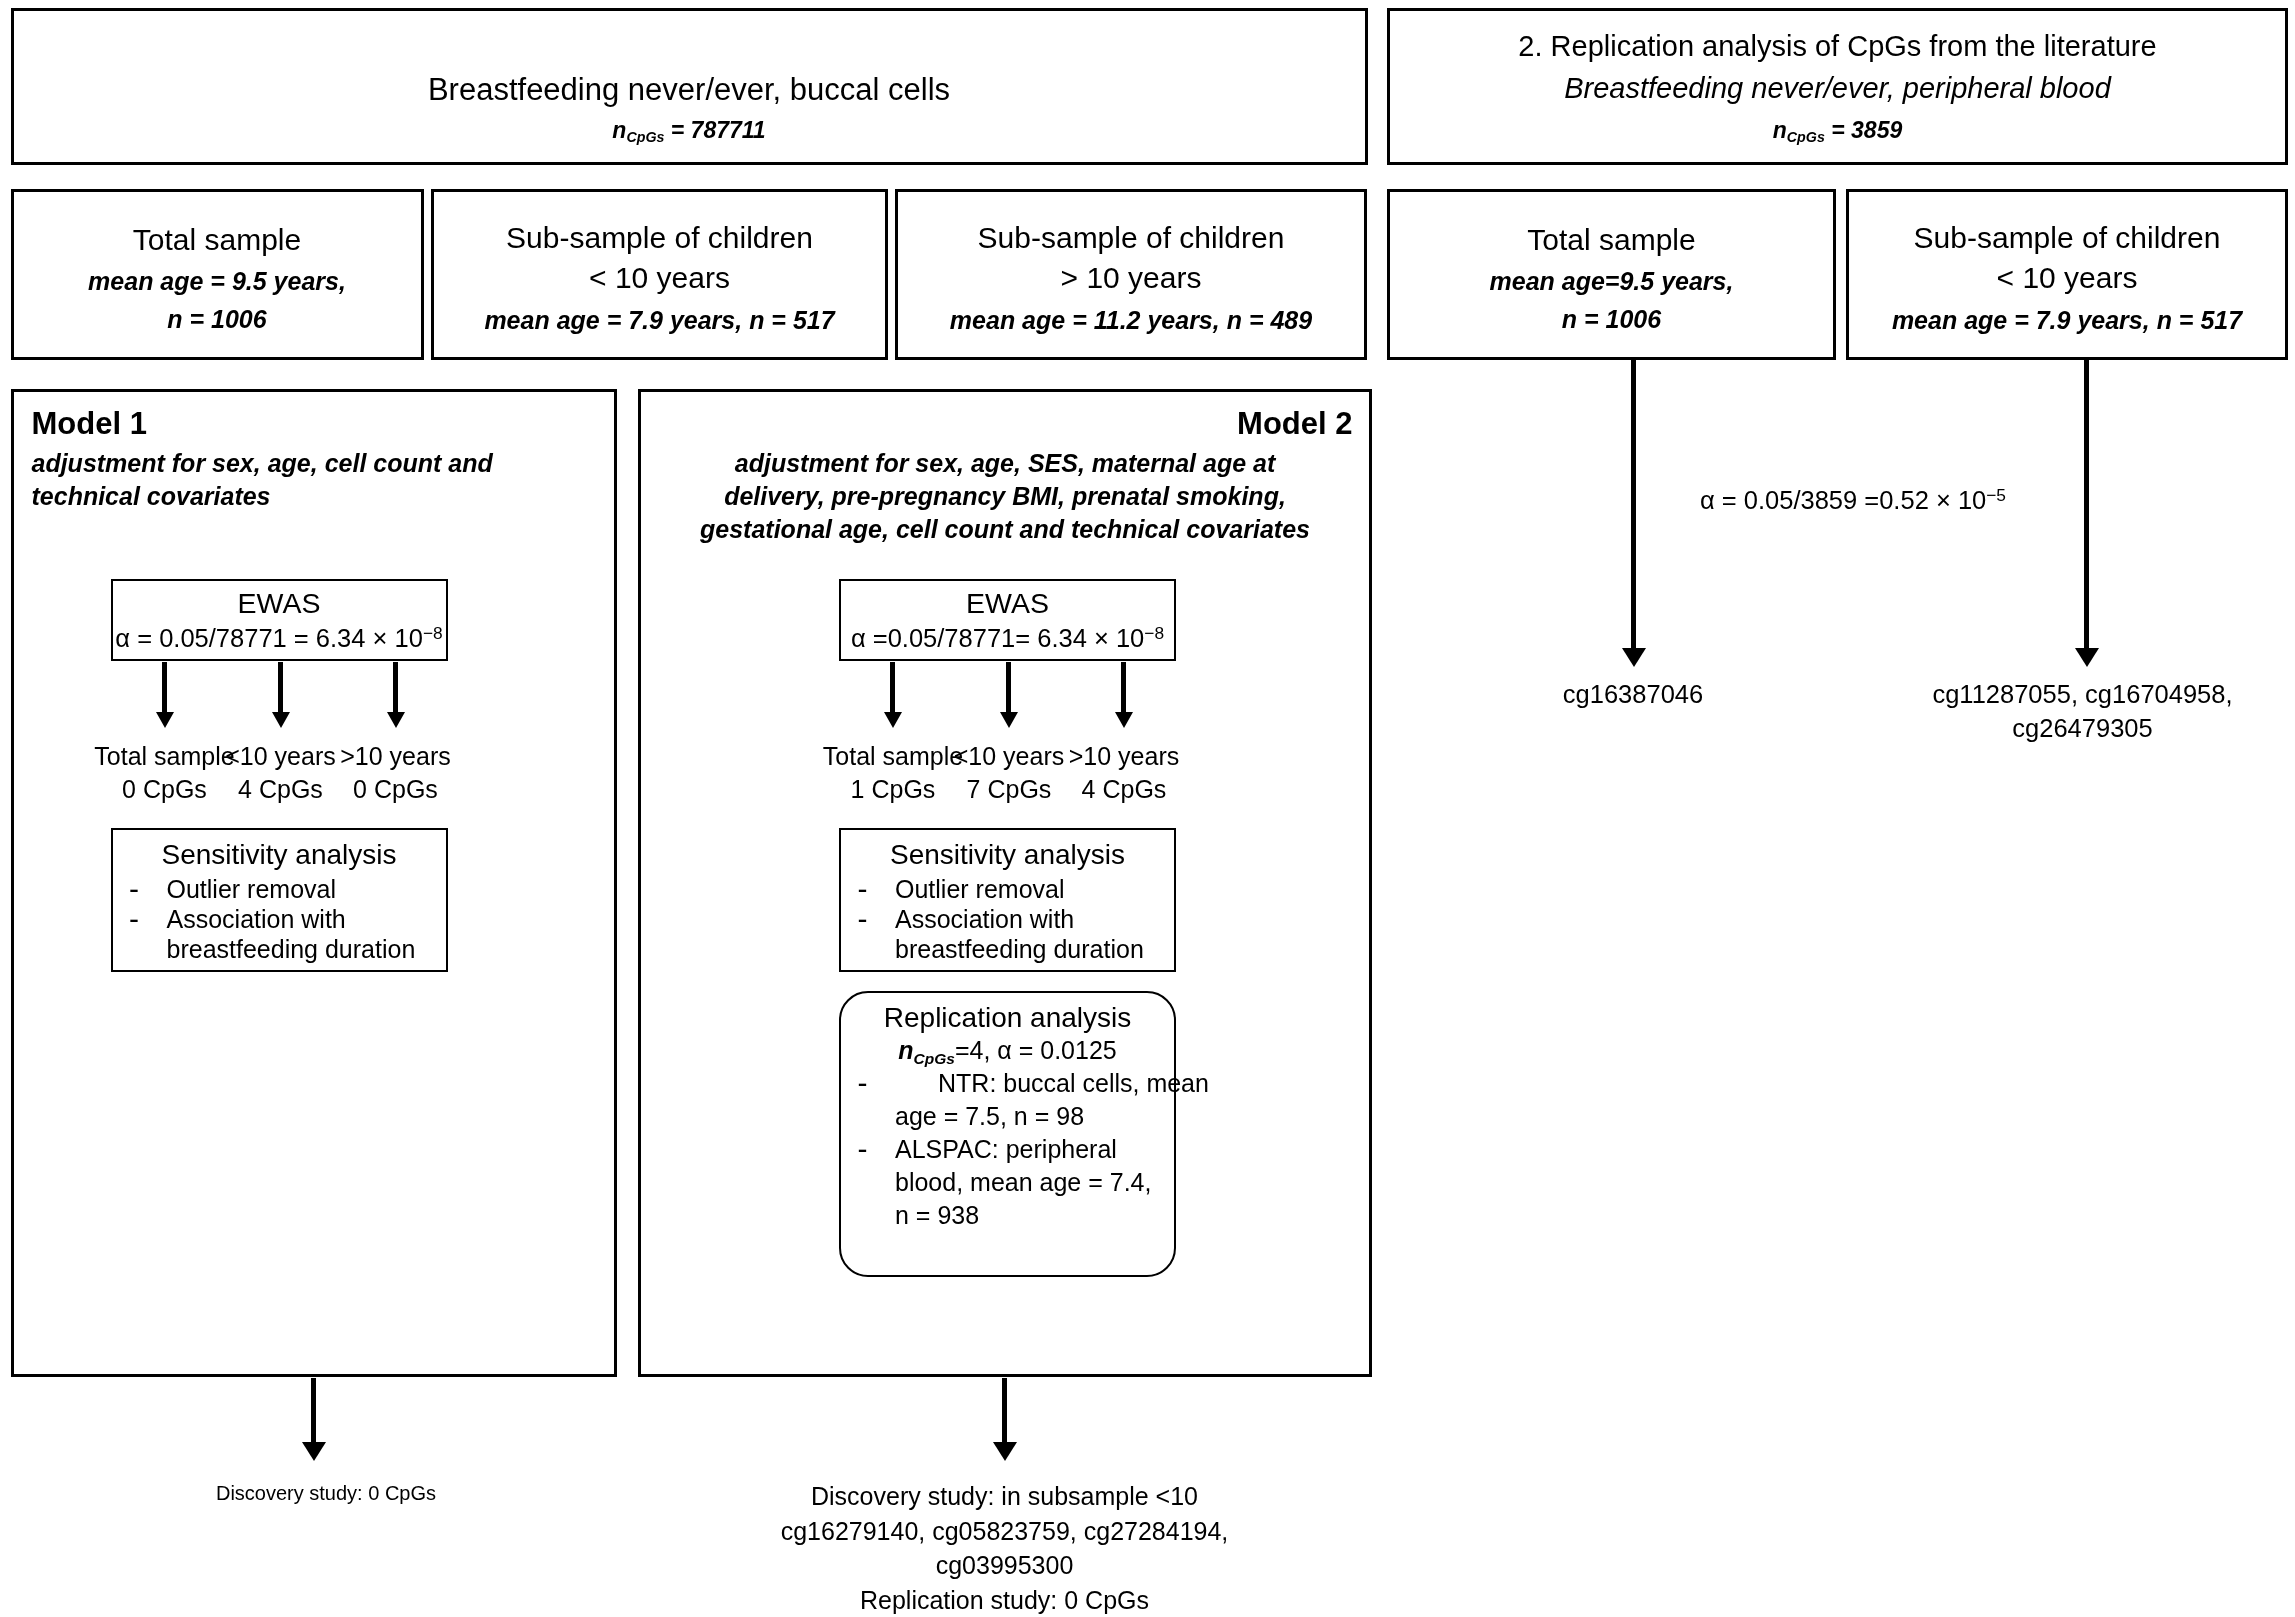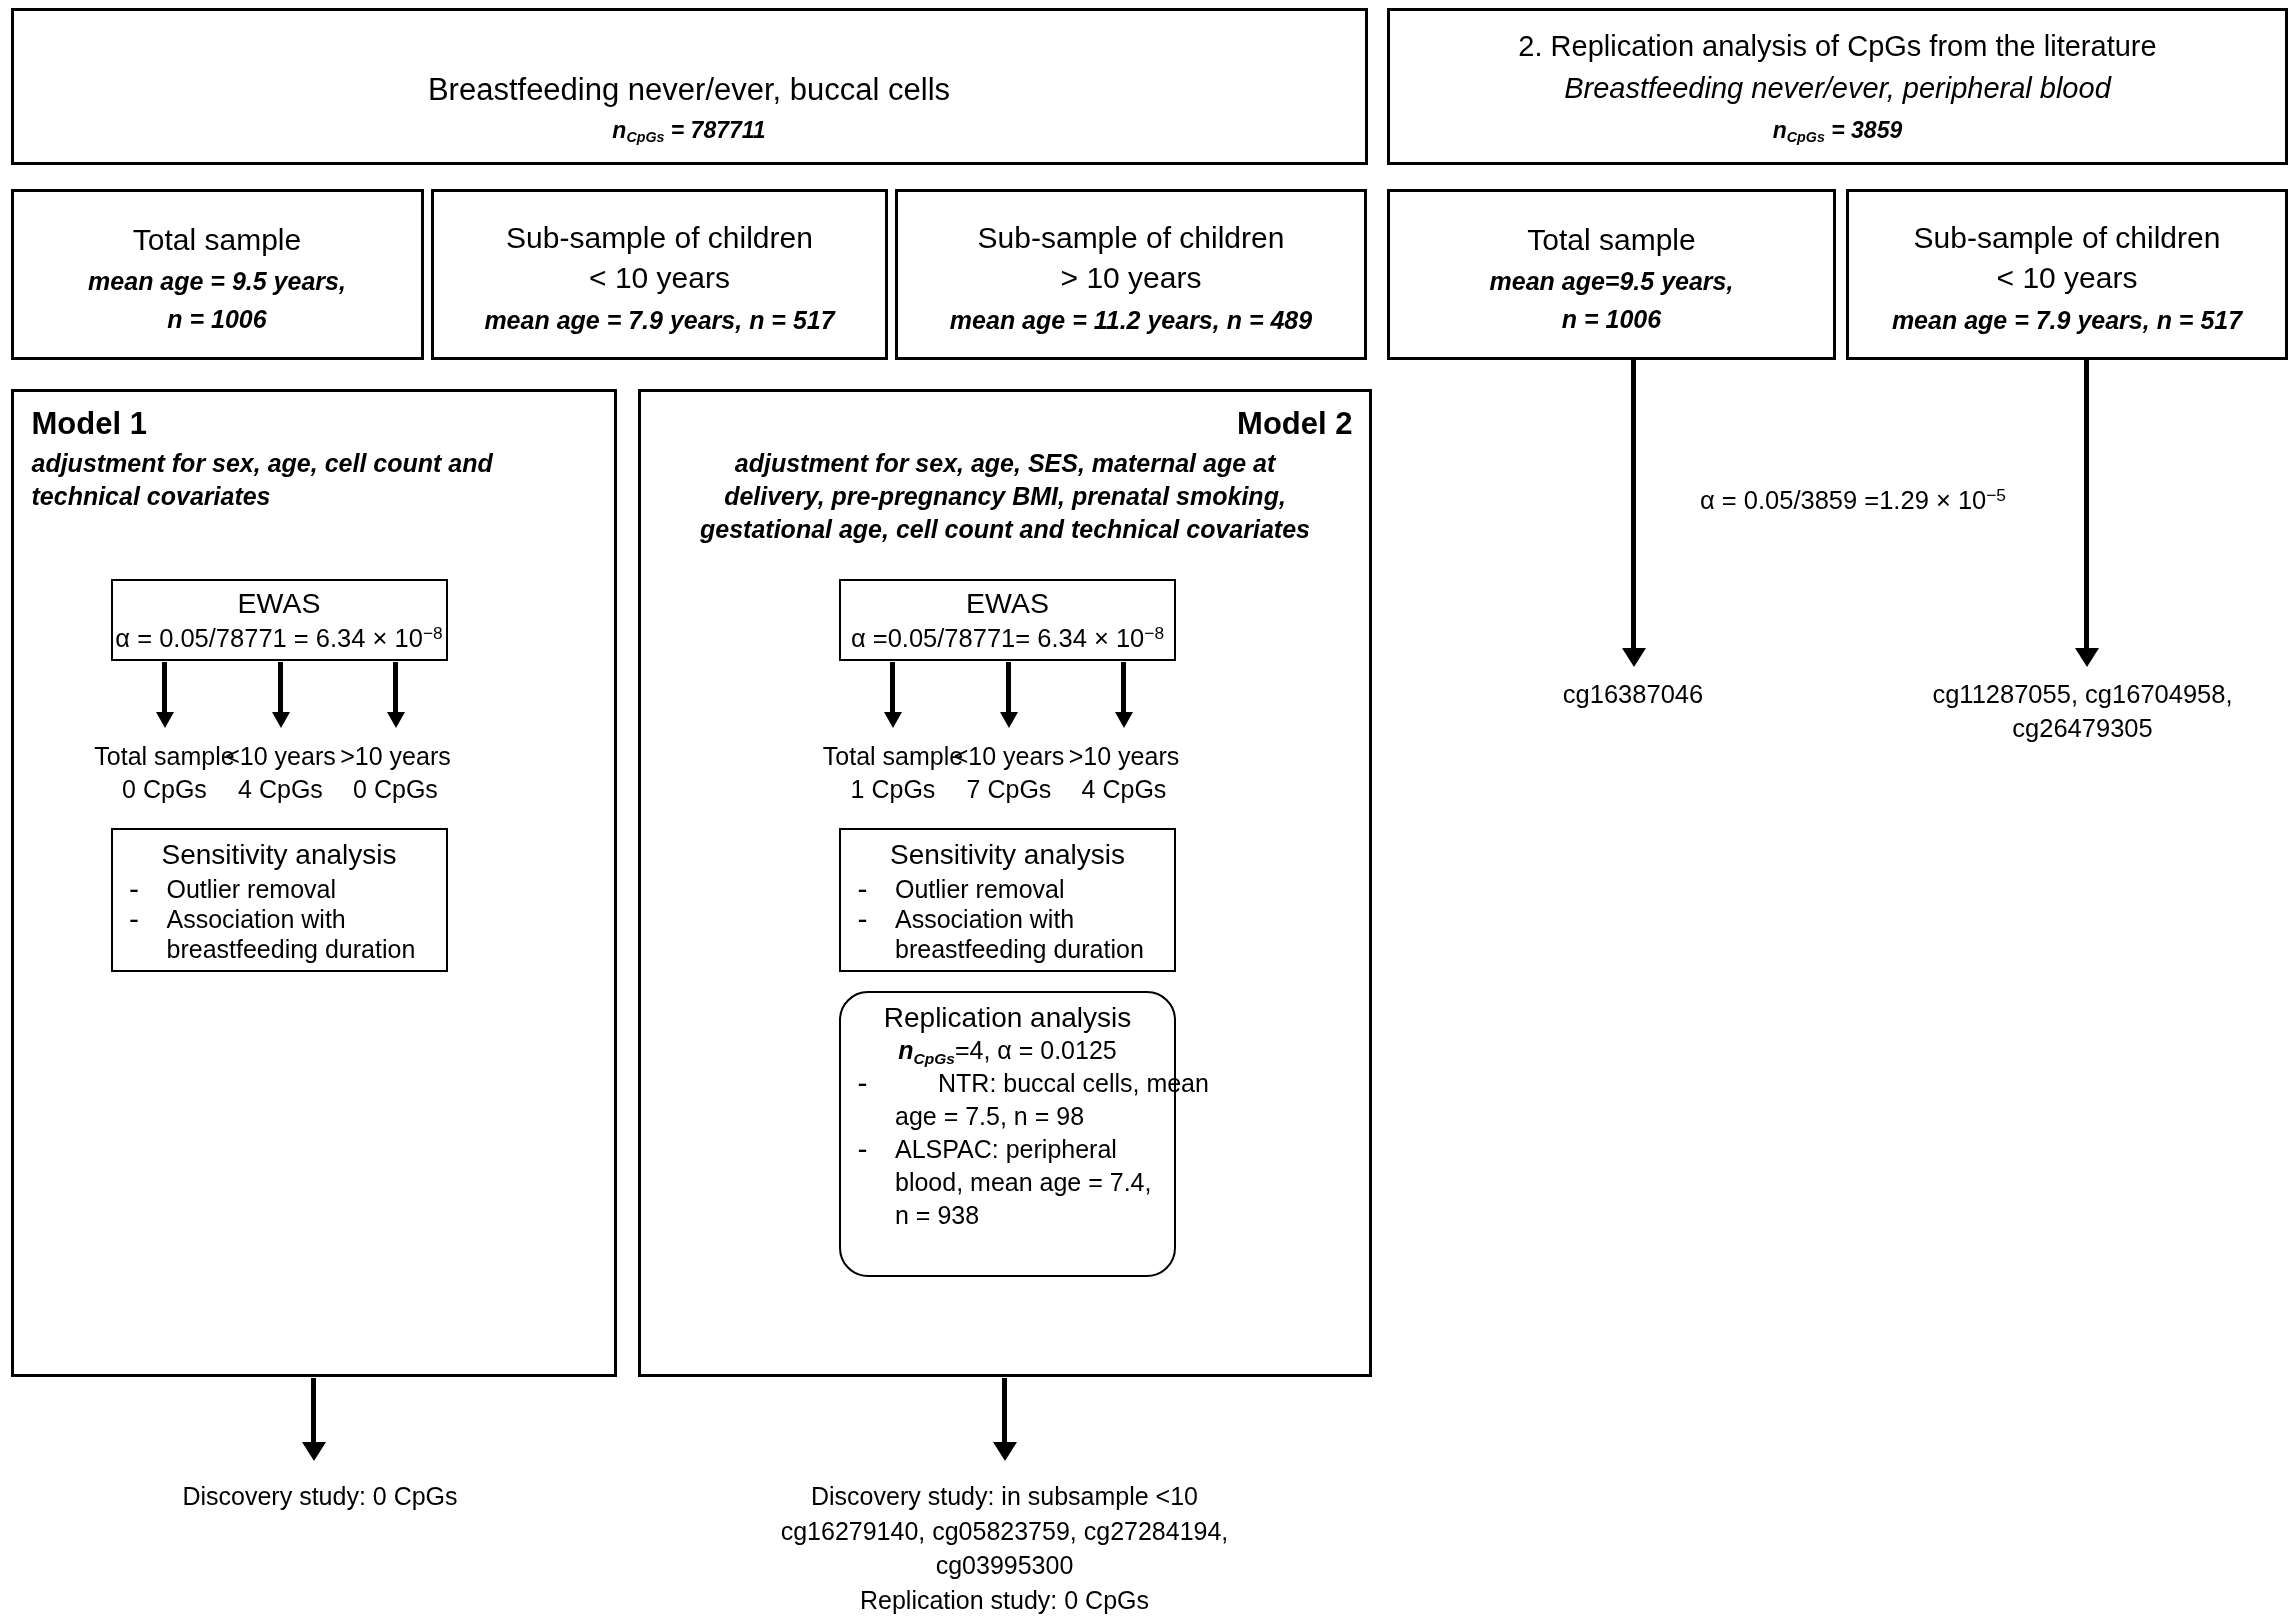--- a/index.html
+++ b/index.html
@@ -162,21 +162,21 @@
     <div class="dash" style="left:16.5px; top:42px;">-</div>
     <div class="txt l" style="left:54px; top:45px; width:277px; font-size:25px;">Outlier removal</div>
     <div class="dash" style="left:16.5px; top:72px;">-</div>
     <div class="txt l" style="left:54px; top:75px; width:277px; font-size:25px;">Association with</div>
     <div class="txt l" style="left:54px; top:105px; width:277px; font-size:25px;">breastfeeding duration</div>
   </div>
 </div>
 
 <div class="v-line" style="left:311px; top:1378px; width:5.2px; height:67px;"></div>
 <div class="arrow-head" style="left:302px; top:1442px;"></div>
-<div class="txt c" style="left:133px; top:1482px; width:374px; font-size:25px;">Discovery study: 0 CpGs</div>
+<div class="txt c" style="left:139px; top:1482px; width:374px; font-size:20px;">Discovery study: 0 CpGs</div>
 
 <div class="box" style="left:638px; top:389px; width:734px; height:988px;">
 
   <div class="txt r bold" style="right:16.5px; top:13.5px; width:374px; font-size:31px;">Model 2</div>
   <div class="txt c it" style="left:0; top:57px; width:100%; font-size:25px;">adjustment for sex, age, SES, maternal age at</div>
   <div class="txt c it" style="left:0; top:90px; width:100%; font-size:25px;">delivery, pre-pregnancy BMI, prenatal smoking,</div>
   <div class="txt c it" style="left:0; top:123px; width:100%; font-size:25px;">gestational age, cell count and technical covariates</div>
 
   <div class="box-thin" style="left:198px; top:187px; width:337px; height:82px;">
     <div class="txt c" style="left:0; top:6px; width:100%; font-size:28.5px;">EWAS</div>
@@ -234,20 +234,20 @@
 <div class="txt c" style="left:756px; top:1551px; width:497px; font-size:25px;">cg03995300</div>
 <div class="txt c" style="left:756px; top:1586px; width:497px; font-size:25px;">Replication study: 0 CpGs</div>
 
 <div class="v-line" style="left:1631px; top:359px; width:5.2px; height:292px;"></div>
 <div class="arrow-head" style="left:1622px; top:648px;"></div>
 
 <div class="v-line" style="left:2084px; top:359px; width:5.2px; height:292px;"></div>
 <div class="arrow-head" style="left:2075px; top:648px;"></div>
 
 <div class="txt c" style="left:1636px; top:485px; width:434px; font-size:25.5px;">
-  <span>α = 0.05/3859 =1.29 × 10</span><sup class="exp">−5</sup>
+  <span>α = 0.05/3859 =0.52 × 10</span><sup class="exp">−5</sup>
 </div>
 
 <div class="txt c" style="left:1446px; top:680px; width:374px; font-size:25.5px;">cg16387046</div>
 
 <div class="txt c" style="left:1873px; top:680px; width:419px; font-size:25.5px;">cg11287055, cg16704958,</div>
 <div class="txt c" style="left:1873px; top:714px; width:419px; font-size:25.5px;">cg26479305</div>
 
 
 </body></html>

